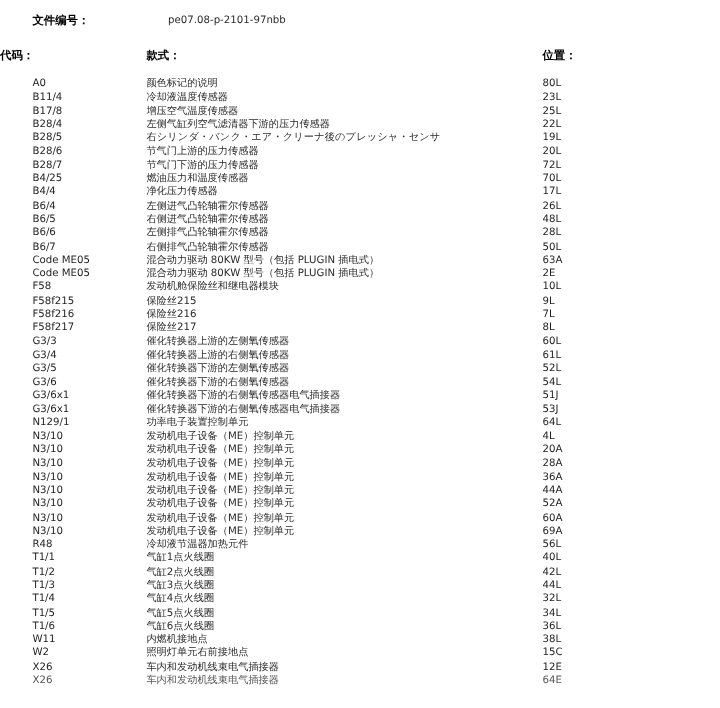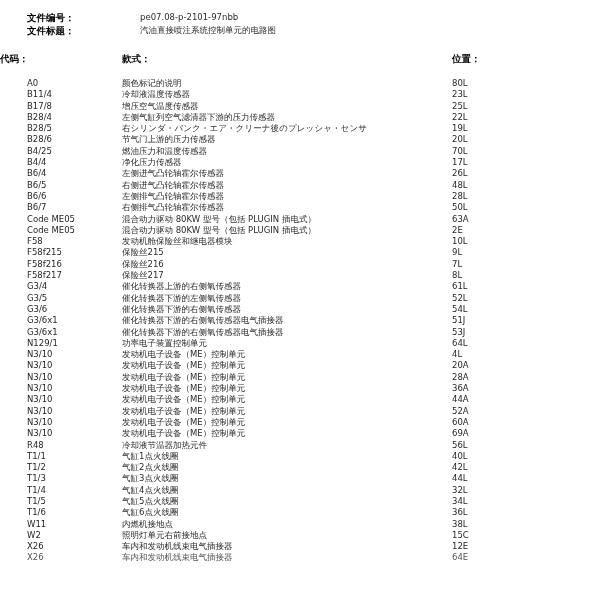--- a/index.html
+++ b/index.html
@@ -108,24 +108,20 @@
 </style>
 </head>
 <body>
 
 <div class="page">
 
   <div class="doc-meta">
     <div class="meta-row">
       <span class="meta-label">文件编号：</span>
       <span class="meta-value">pe07.08-p-2101-97nbb</span>
-    </div>
-    <div class="meta-row">
-      <span class="meta-label">文件标题：</span>
-      <span class="meta-value">汽油直接喷注系统控制单元的电路图</span>
     </div>
   </div>
 
   <table class="listing">
     <colgroup>
       <col class="c-code">
       <col class="c-desc">
       <col class="c-loc">
     </colgroup>
     <thead>
@@ -160,20 +156,25 @@
           <td class="t-code">B28/5</td>
           <td class="t-desc">右シリンダ・バンク・エア・クリーナ後のプレッシャ・センサ</td>
           <td class="t-loc">19L</td>
         </tr>
         <tr>
           <td class="t-code">B28/6</td>
           <td class="t-desc">节气门上游的压力传感器</td>
           <td class="t-loc">20L</td>
         </tr>
         <tr>
+          <td class="t-code">B28/7</td>
+          <td class="t-desc">节气门下游的压力传感器</td>
+          <td class="t-loc">72L</td>
+        </tr>
+        <tr>
           <td class="t-code">B4/25</td>
           <td class="t-desc">燃油压力和温度传感器</td>
           <td class="t-loc">70L</td>
         </tr>
         <tr>
           <td class="t-code">B4/4</td>
           <td class="t-desc">净化压力传感器</td>
           <td class="t-loc">17L</td>
         </tr>
         <tr>
@@ -220,20 +221,25 @@
           <td class="t-code">F58f216</td>
           <td class="t-desc">保险丝216</td>
           <td class="t-loc">7L</td>
         </tr>
         <tr>
           <td class="t-code">F58f217</td>
           <td class="t-desc">保险丝217</td>
           <td class="t-loc">8L</td>
         </tr>
         <tr>
+          <td class="t-code">G3/3</td>
+          <td class="t-desc">催化转换器上游的左侧氧传感器</td>
+          <td class="t-loc">60L</td>
+        </tr>
+        <tr>
           <td class="t-code">G3/4</td>
           <td class="t-desc">催化转换器上游的右侧氧传感器</td>
           <td class="t-loc">61L</td>
         </tr>
         <tr>
           <td class="t-code">G3/5</td>
           <td class="t-desc">催化转换器下游的左侧氧传感器</td>
           <td class="t-loc">52L</td>
         </tr>
         <tr>

